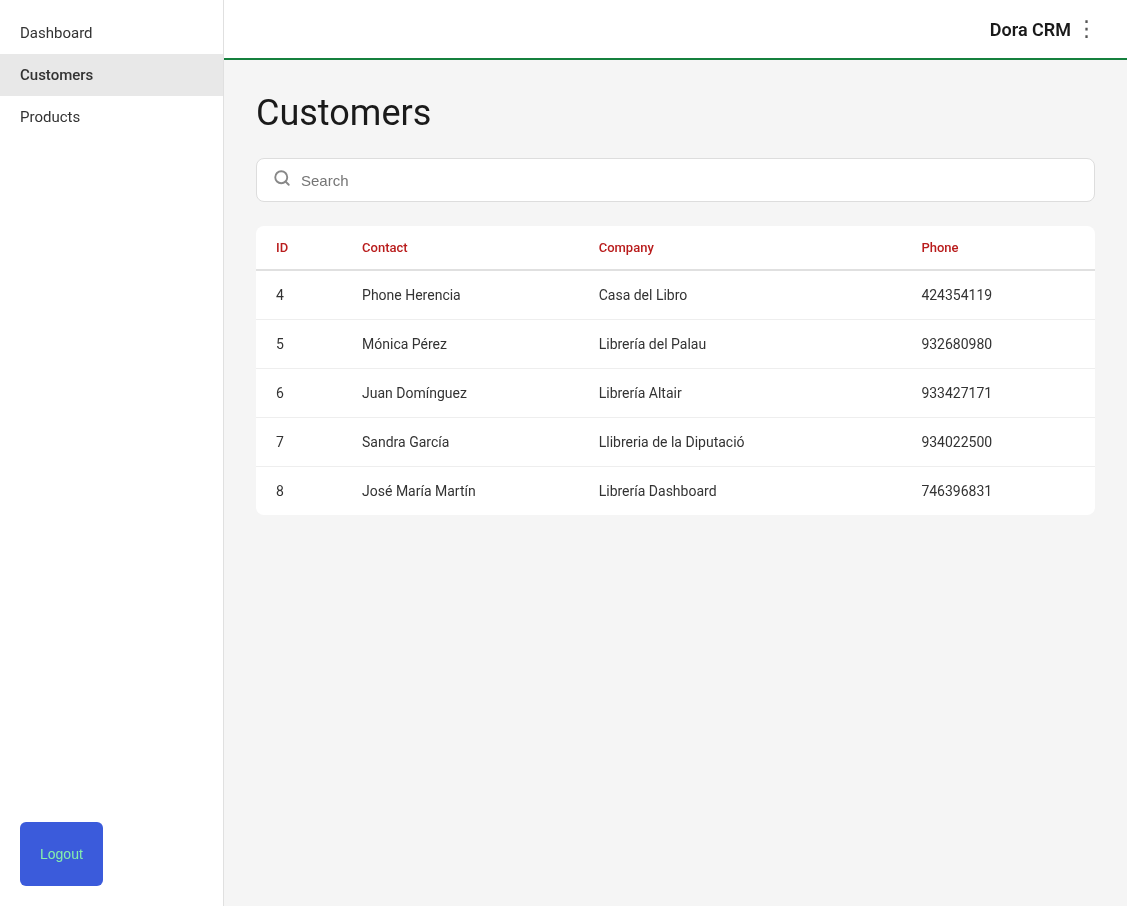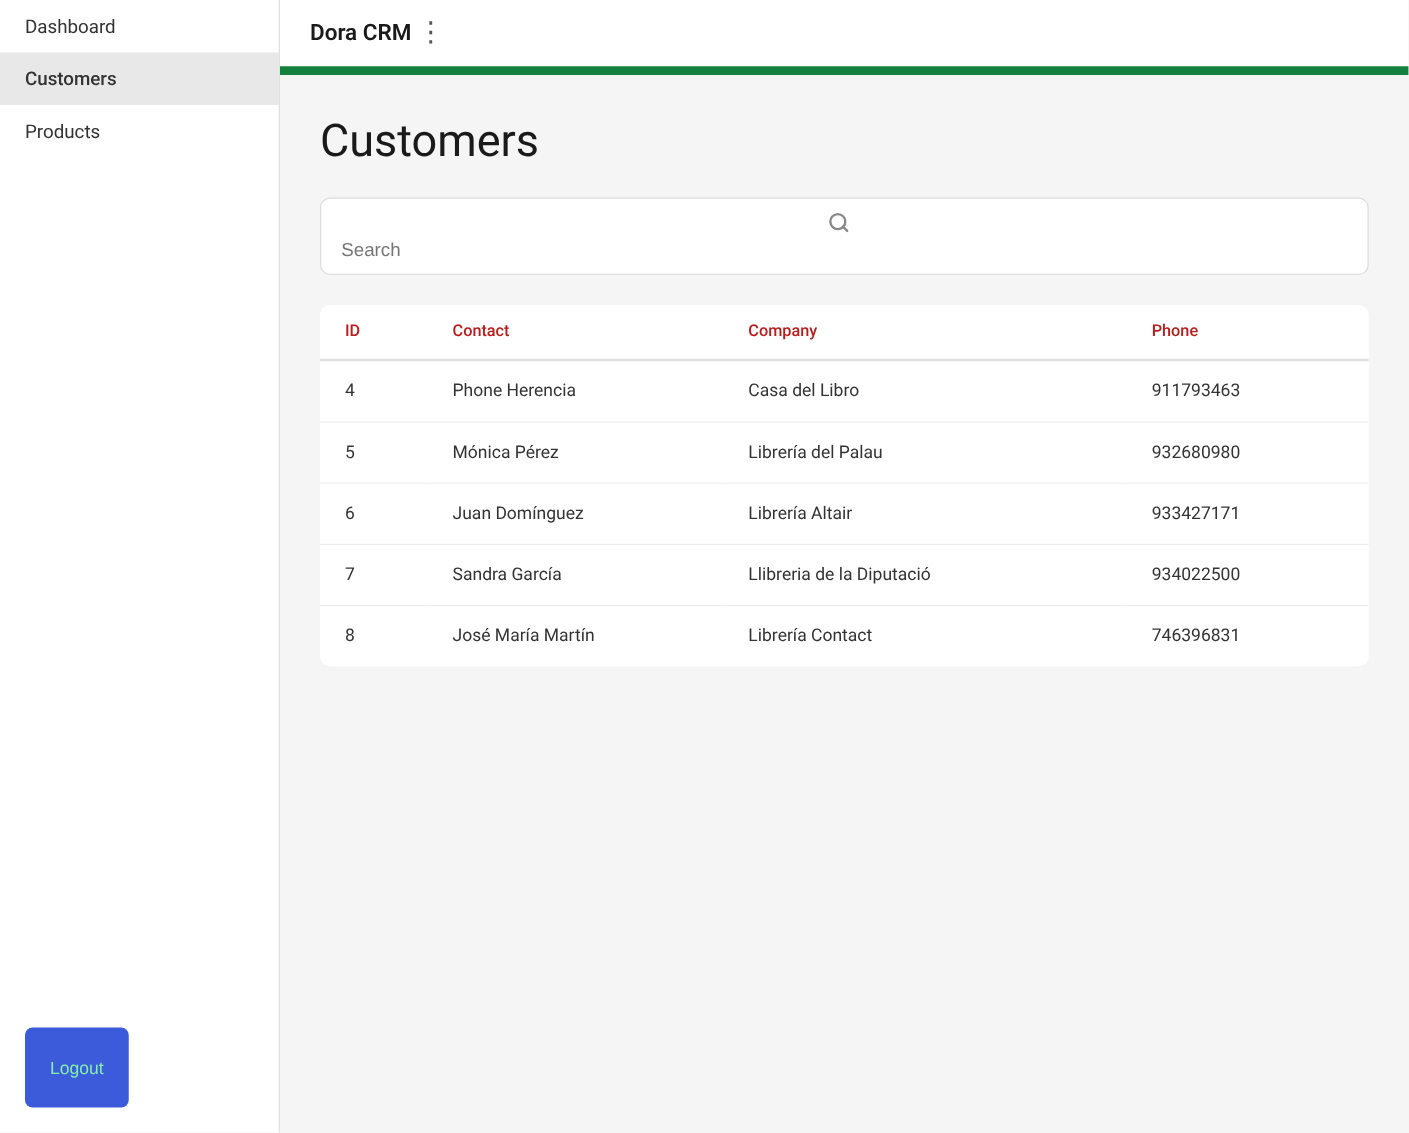--- a/index.html
+++ b/index.html
@@ -21,21 +21,21 @@
       width: 224px;
       background: #ffffff;
       border-right: 1px solid #e0e0e0;
       display: flex;
       flex-direction: column;
       height: 100%;
       position: relative;
     }
     .sidebar-nav {
       flex: 1;
-      padding-top: 0;
+      padding-top: 12px;
     }
     .sidebar-item {
       display: flex;
       align-items: center;
       padding: 12px 20px;
       cursor: pointer;
       font-size: 15px;
       color: #333;
     }
     .sidebar-item.active {
@@ -64,22 +64,22 @@
       flex-direction: column;
       overflow: hidden;
     }
 
     
     .header {
       background: #ffffff;
       padding: 12px 24px;
       display: flex;
       align-items: center;
-      justify-content: flex-start;
-      border-bottom: 7px solid #15803d;
+      justify-content: flex-end;
+      border-bottom: 2px solid #15803d;
       height: 60px;
     }
     .header-title {
       font-size: 18px;
       font-weight: 600;
       color: #1a1a1a;
     }
     .header-menu-icon {
       cursor: pointer;
       font-size: 20px;
@@ -129,21 +129,20 @@
 
     
     .search-container {
       display: flex;
       align-items: center;
       background: #ffffff;
       border: 1px solid #ddd;
       border-radius: 8px;
       padding: 10px 16px;
       margin-bottom: 24px;
-      flex-direction: column;
     }
     .search-icon {
       color: #888;
       margin-right: 10px;
       font-size: 18px;
     }
     .search-input {
       border: none;
       outline: none;
       font-size: 15px;
@@ -242,21 +241,21 @@
             <th class="col-contact">Contact</th>
             <th class="col-company">Company</th>
             <th class="col-phone">Phone</th>
           </tr>
         </thead>
         <tbody id="table-body">
         <tr>
               <td>4</td>
               <td>Phone Herencia</td>
               <td>Casa del Libro</td>
-              <td>911793463</td>
+              <td>424354119</td>
             </tr>
             <tr>
               <td>5</td>
               <td>Mónica Pérez</td>
               <td>Librería del Palau</td>
               <td>932680980</td>
             </tr>
             <tr>
               <td>6</td>
               <td>Juan Domínguez</td>
@@ -265,20 +264,20 @@
             </tr>
             <tr>
               <td>7</td>
               <td>Sandra García</td>
               <td>Llibreria de la Diputació</td>
               <td>934022500</td>
             </tr>
             <tr>
               <td>8</td>
               <td>José María Martín</td>
-              <td>Librería Contact</td>
+              <td>Librería Dashboard</td>
               <td>746396831</td>
             </tr>
           </tbody>
       </table>
     </div>
   </div>
 </main>
 
 </body></html>

